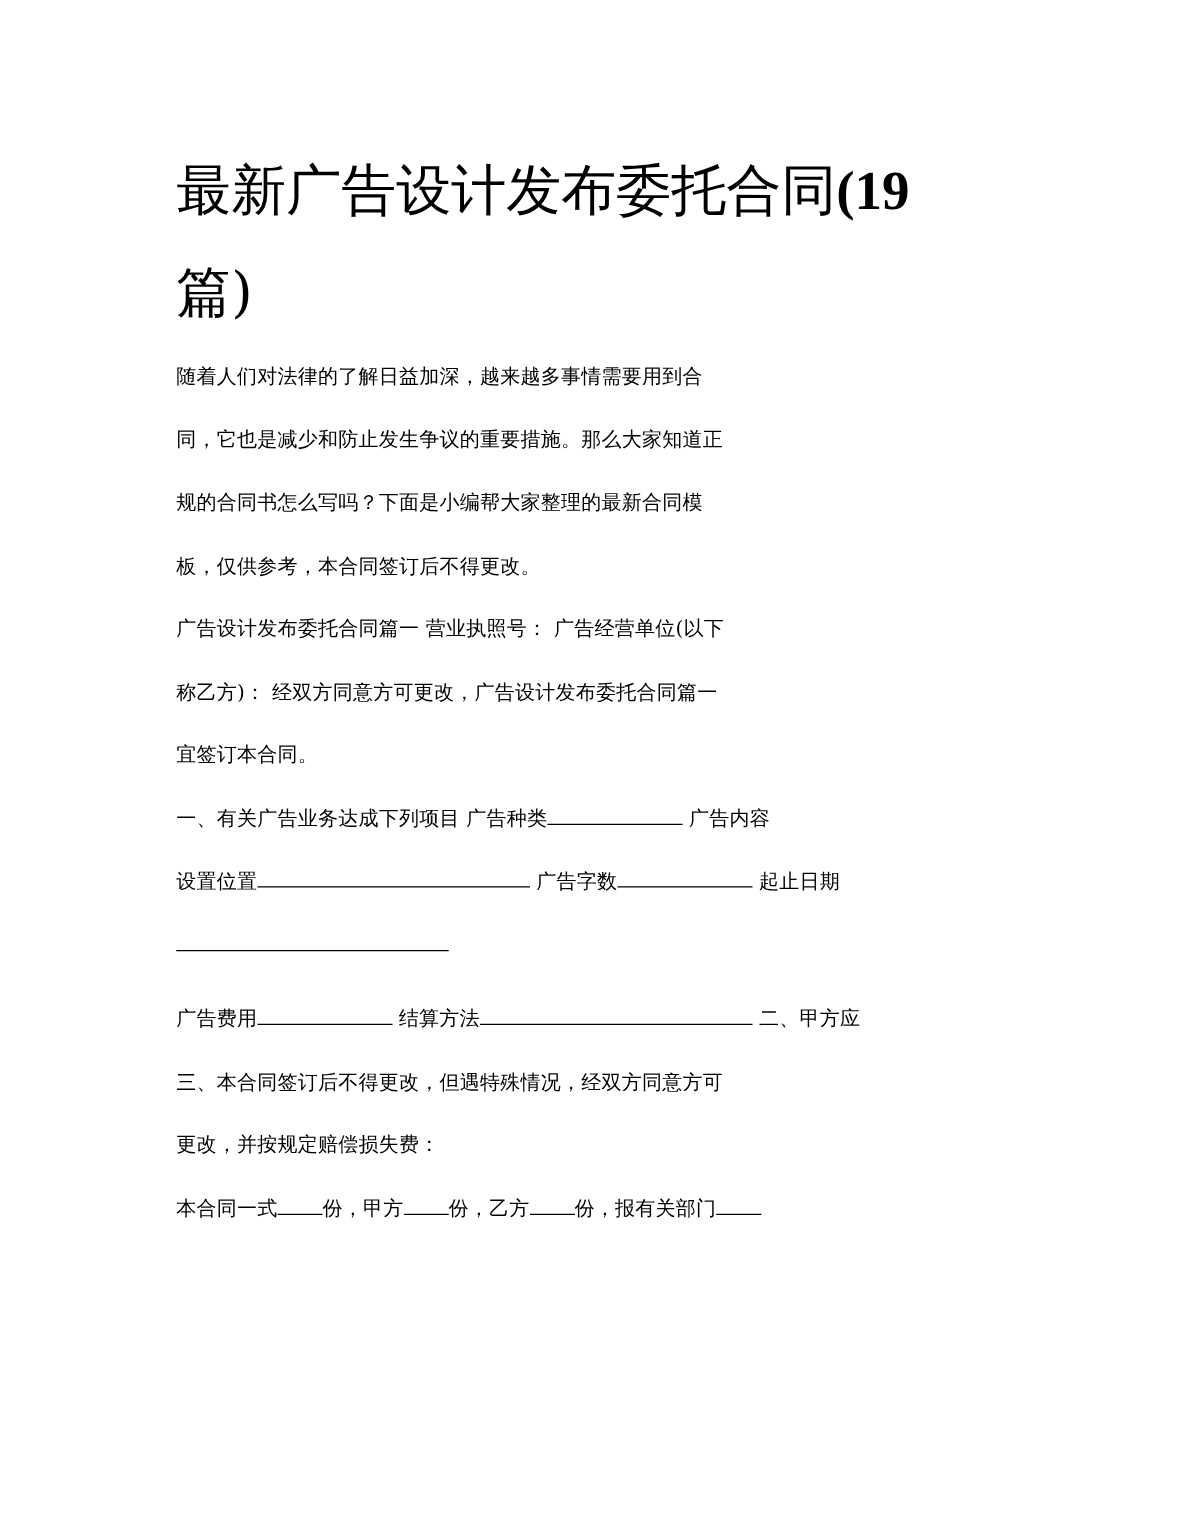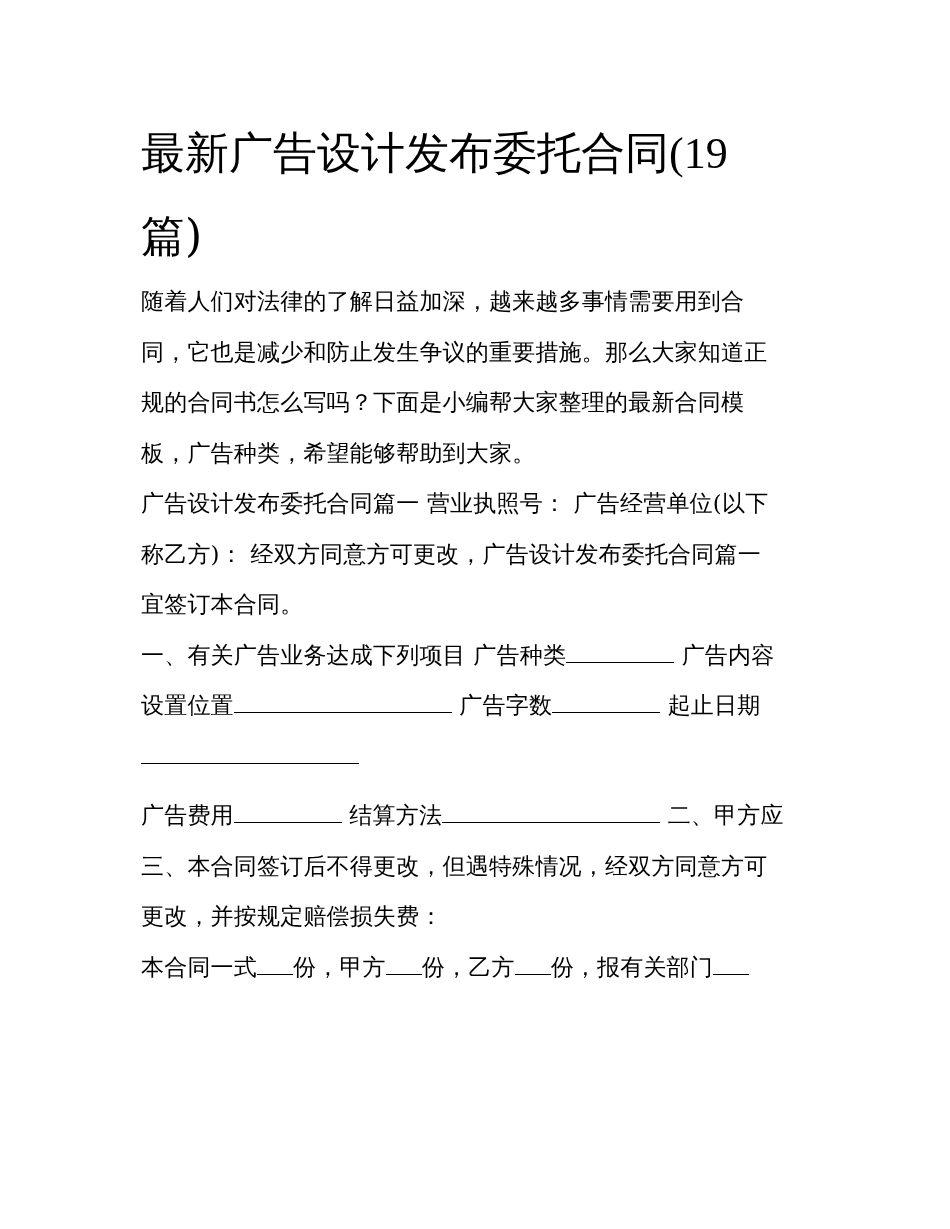--- a/index.html
+++ b/index.html
@@ -25,29 +25,29 @@
       position: absolute;
       left: 0;
       top: 112px;
       margin: 0;
       font-size: 44px;
       line-height: 82px;
       font-weight: normal;
       white-space: nowrap;
     }
     .title .line { display: block; }
-    .title .num { font-weight: normal; font-family: "Liberation Serif", serif; }
+    .title .num { font-weight: bold; font-family: "Liberation Serif", serif; }
     .body {
       position: absolute;
       left: 0;
       top: 276px;
     }
     .ln {
       display: block;
-      font-size: 23px;
+      font-size: 16px;
       line-height: 50.5px;
       height: 50.5px;
       white-space: nowrap;
       letter-spacing: 0.2px;
     }
     .blank {
       display: inline-block;
       border-bottom: 1.5px solid #000;
       height: 22px;
       vertical-align: baseline;
@@ -63,21 +63,21 @@
 
   <h1 class="title">
     <span class="line"><span>最新广告设计发布委托合同</span><span class="num">(19</span></span>
     <span class="line">篇)</span>
   </h1>
 
   <div class="body">
     <span class="ln">随着人们对法律的了解日益加深，越来越多事情需要用到合</span>
     <span class="ln">同，它也是减少和防止发生争议的重要措施。那么大家知道正</span>
     <span class="ln">规的合同书怎么写吗？下面是小编帮大家整理的最新合同模</span>
-    <span class="ln">板，广告种类，希望能够帮助到大家。</span>
+    <span class="ln">板，仅供参考，本合同签订后不得更改。</span>
 
     <span class="ln">广告设计发布委托合同篇一 营业执照号： 广告经营单位(以下</span>
     <span class="ln">称乙方)： 经双方同意方可更改，广告设计发布委托合同篇一</span>
     <span class="ln">宜签订本合同。</span>
 
     <span class="ln"><span>一、有关广告业务达成下列项目 广告种类</span><span class="blank b-md"></span><span> 广告内容</span></span>
 
 
     <span class="ln"><span>设置位置</span><span class="blank b-lg"></span><span> 广告字数</span><span class="blank b-md"></span><span> 起止日期</span></span>
 

